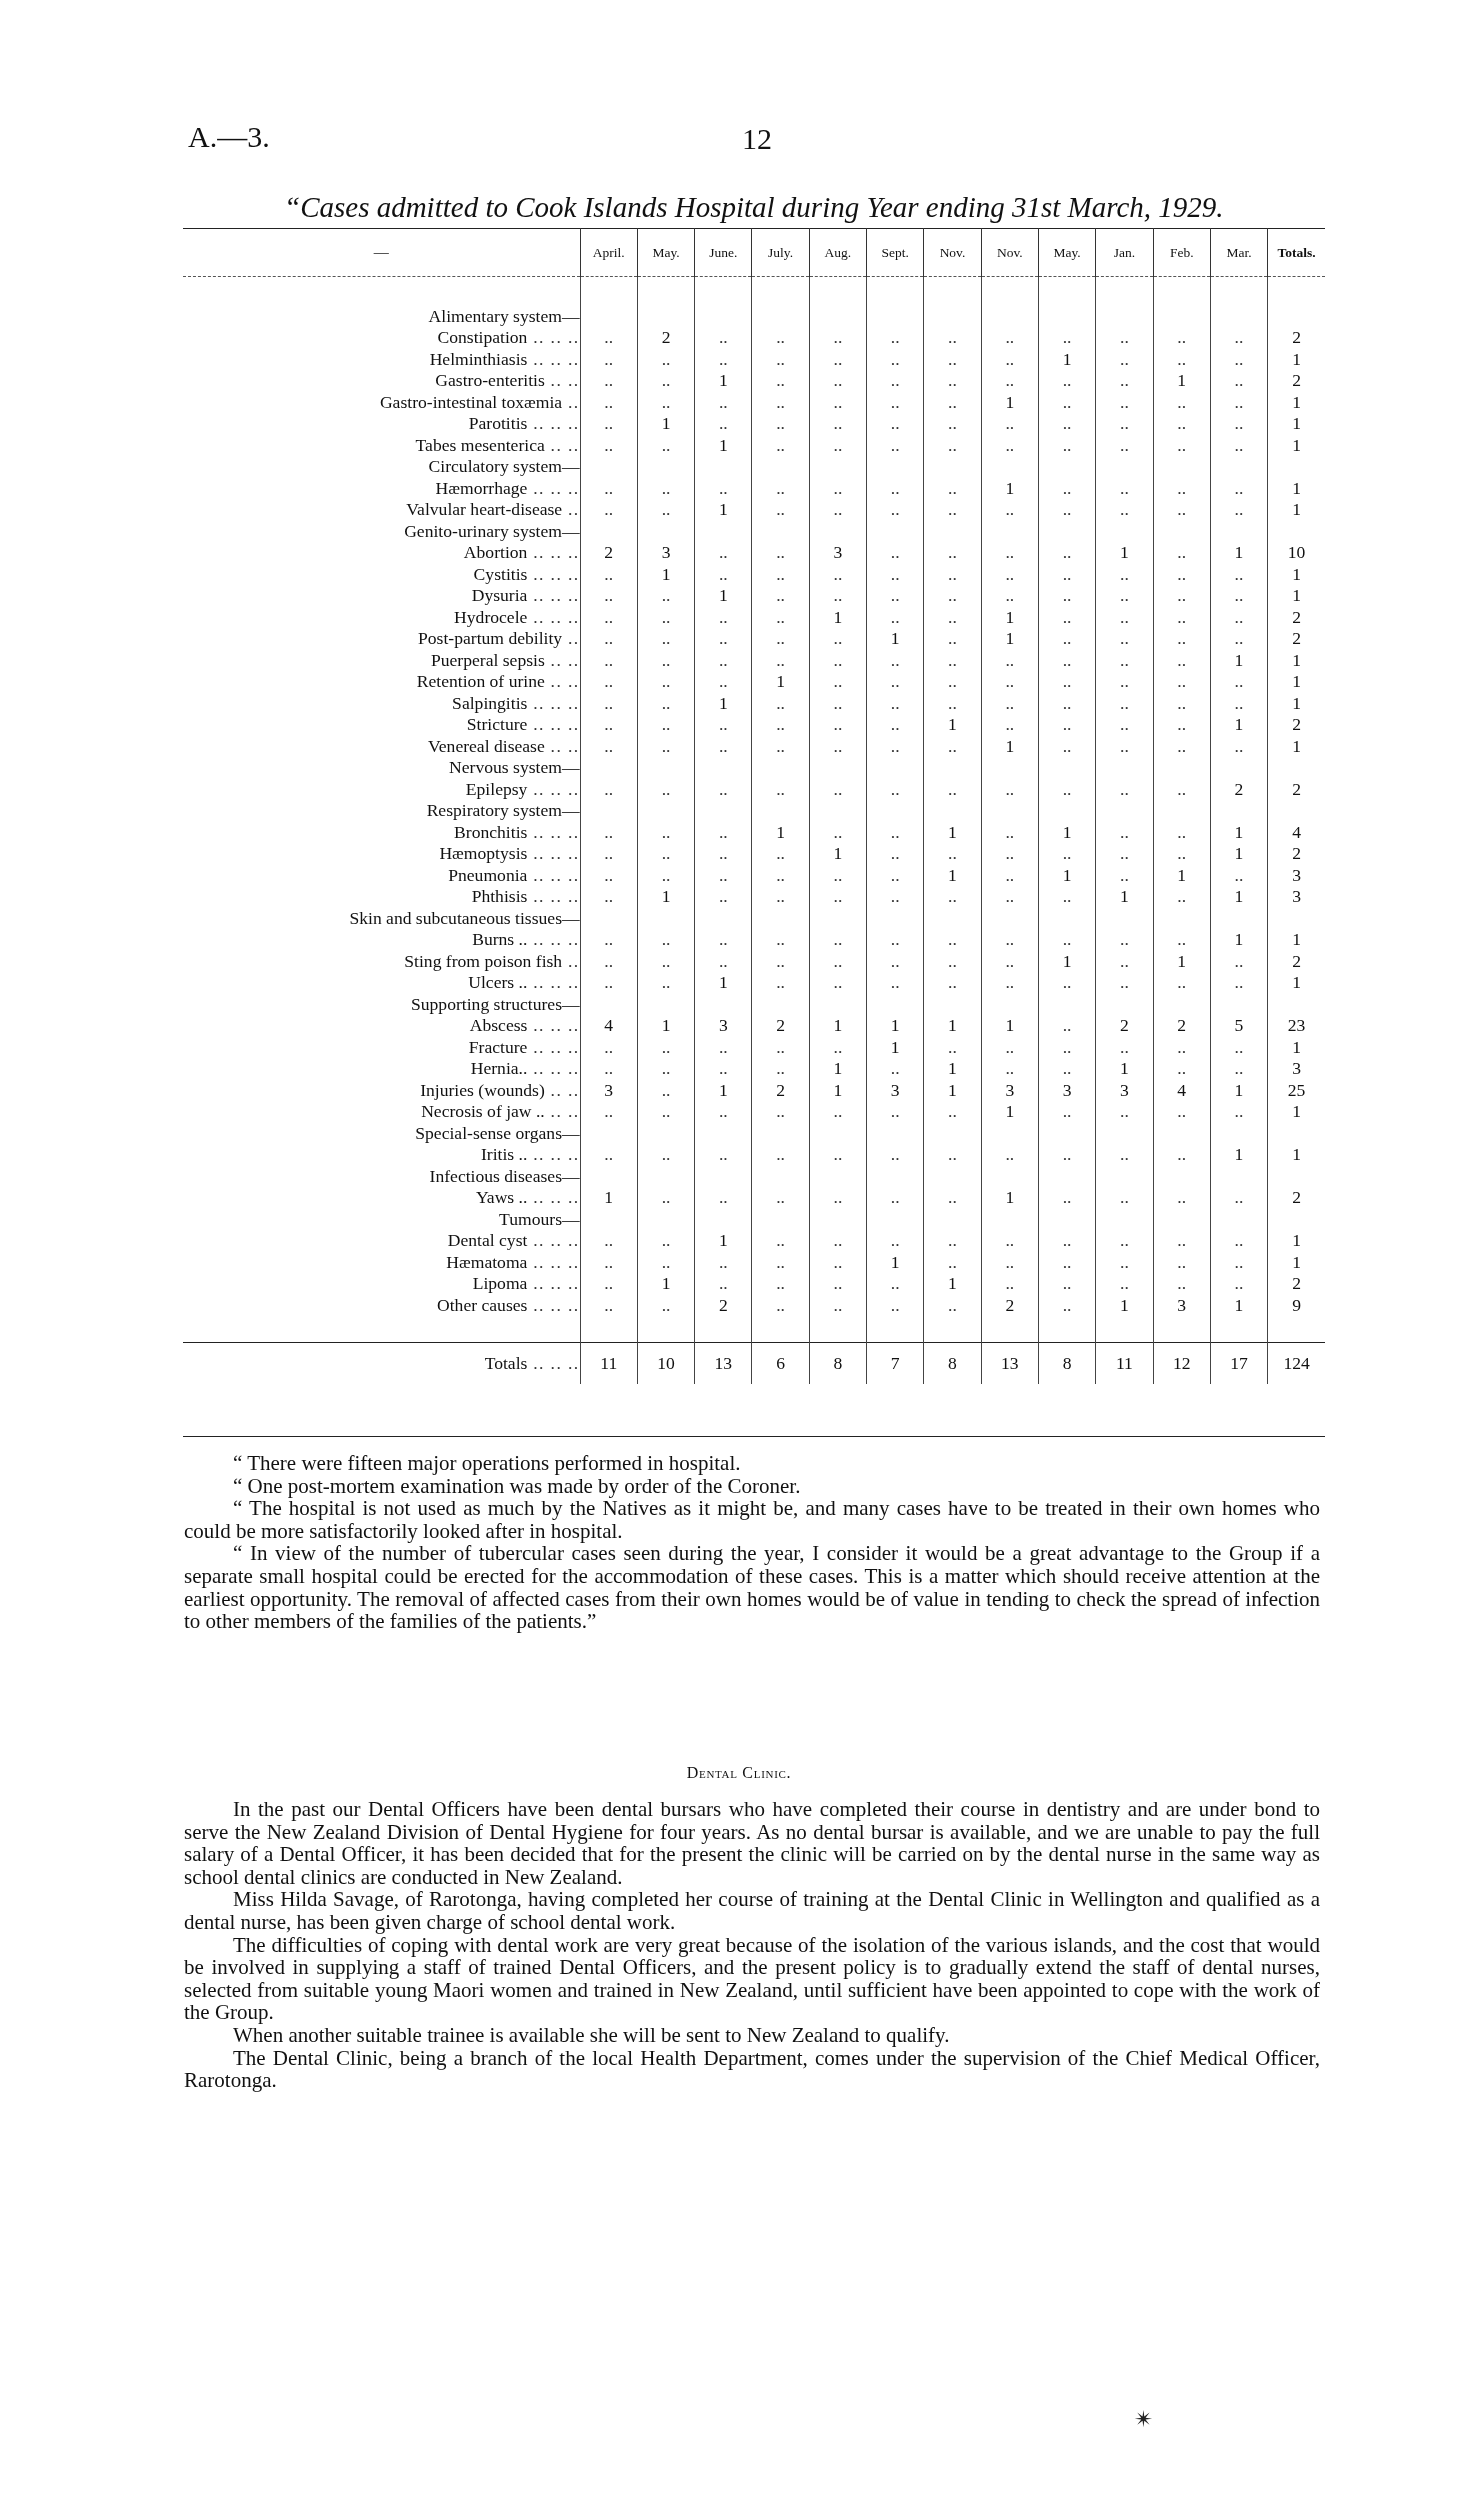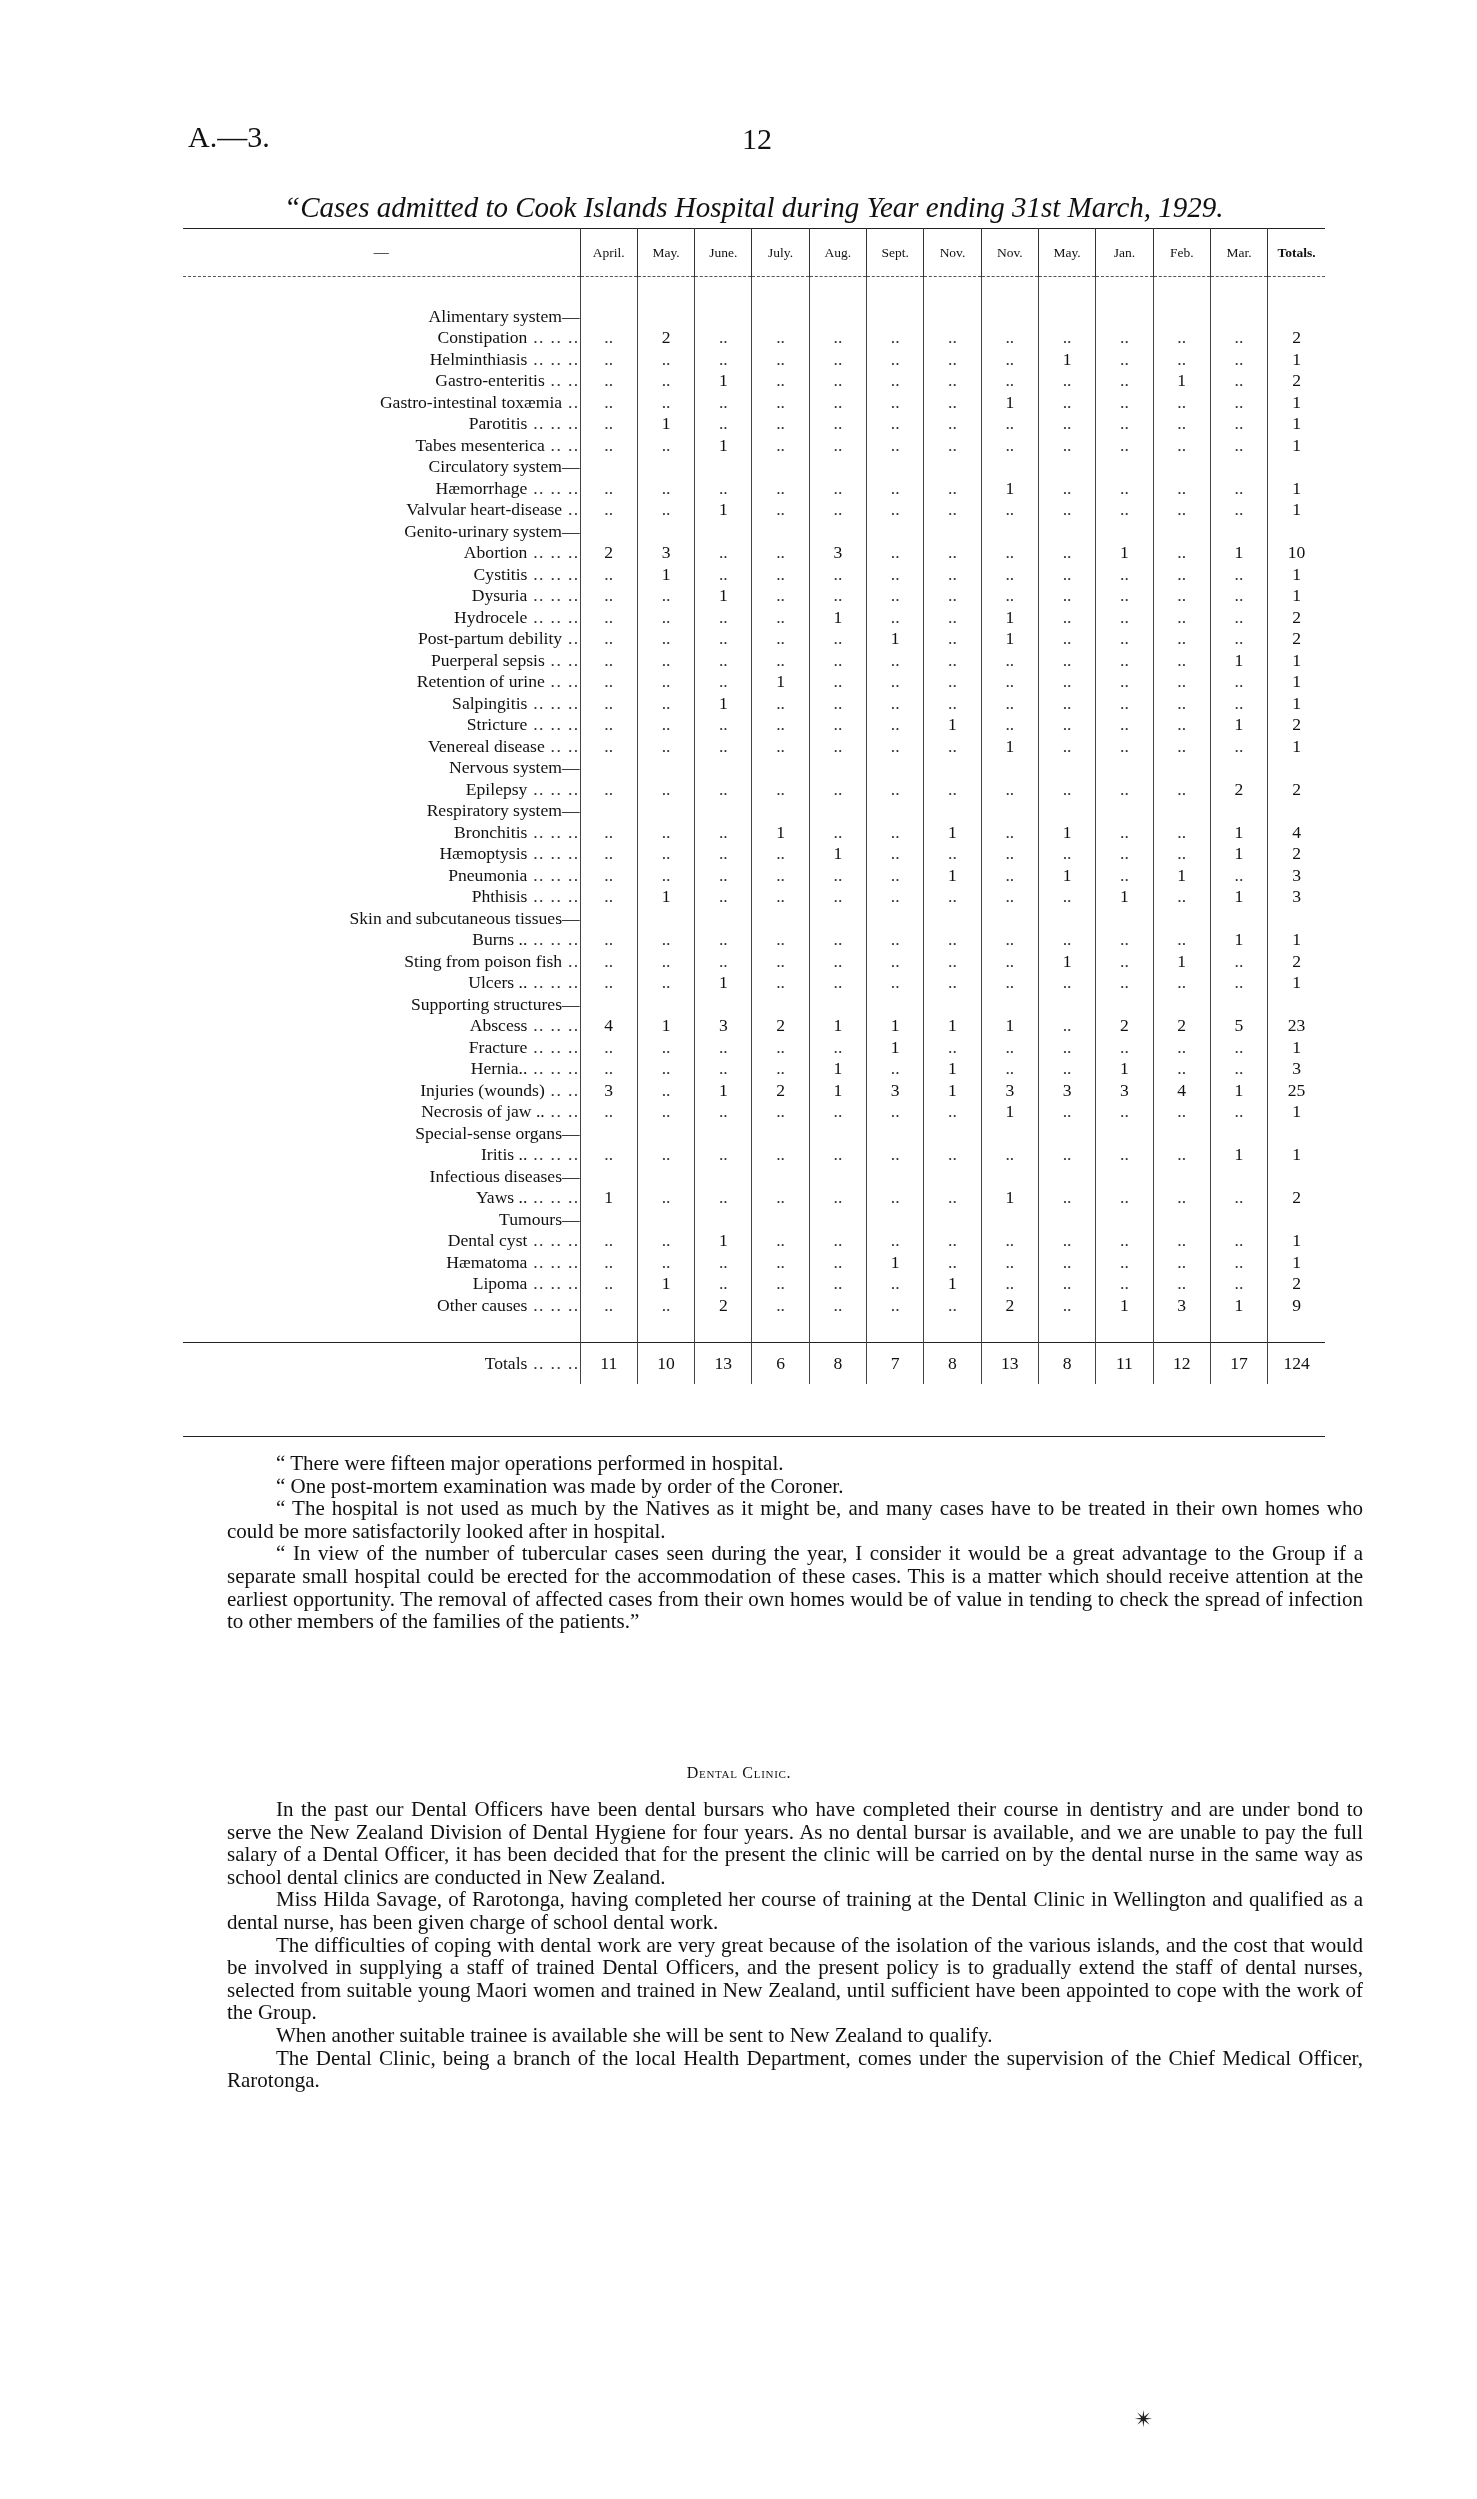--- a/index.html
+++ b/index.html
@@ -36,21 +36,21 @@
   }
   table.cases tbody tr.group td.label { padding-left: 0; }
   table.cases tbody tr.item td.label { padding-left: 20px; }
   table.cases tbody tr.spacer td { height: 27px; }
   .leader { color: #333; letter-spacing: 1.4px; }
   td.val.empty { color: #333; }
   table.cases tbody tr.totals-row { border-top: 0.7px solid #222; }
   table.cases tbody tr.totals-row td { height: 41px; vertical-align: middle; }
   table.cases tbody tr.totals-row td.label { padding-left: 91px; }
   .table-bottom-rule { position: absolute; left: 183px; top: 1436px; width: 1142px; border-top: 1.4px solid #222; }
-  .prose { position: absolute; left: 184px; width: 1136px; font-size: 21px; line-height: 22.6px; text-align: justify; margin-left: 43px; }
+  .prose { position: absolute; left: 184px; width: 1136px; font-size: 21px; line-height: 22.6px; text-align: justify; }
   .prose p { margin: 0; text-indent: 49px; }
   .quotes { top: 1452px; }
   .dental-heading { position: absolute; left: 0; width: 1478px; top: 1764px; text-align: center; font-size: 16px; font-variant: small-caps; letter-spacing: 0.7px; }
   .dental { top: 1798px; }
   .ornament { position: absolute; left: 1134px; top: 2406px; font-size: 23px; color: #222; }
 </style>
 </head>
 <body>
 
 <div class="header-code">A.—3.</div>

